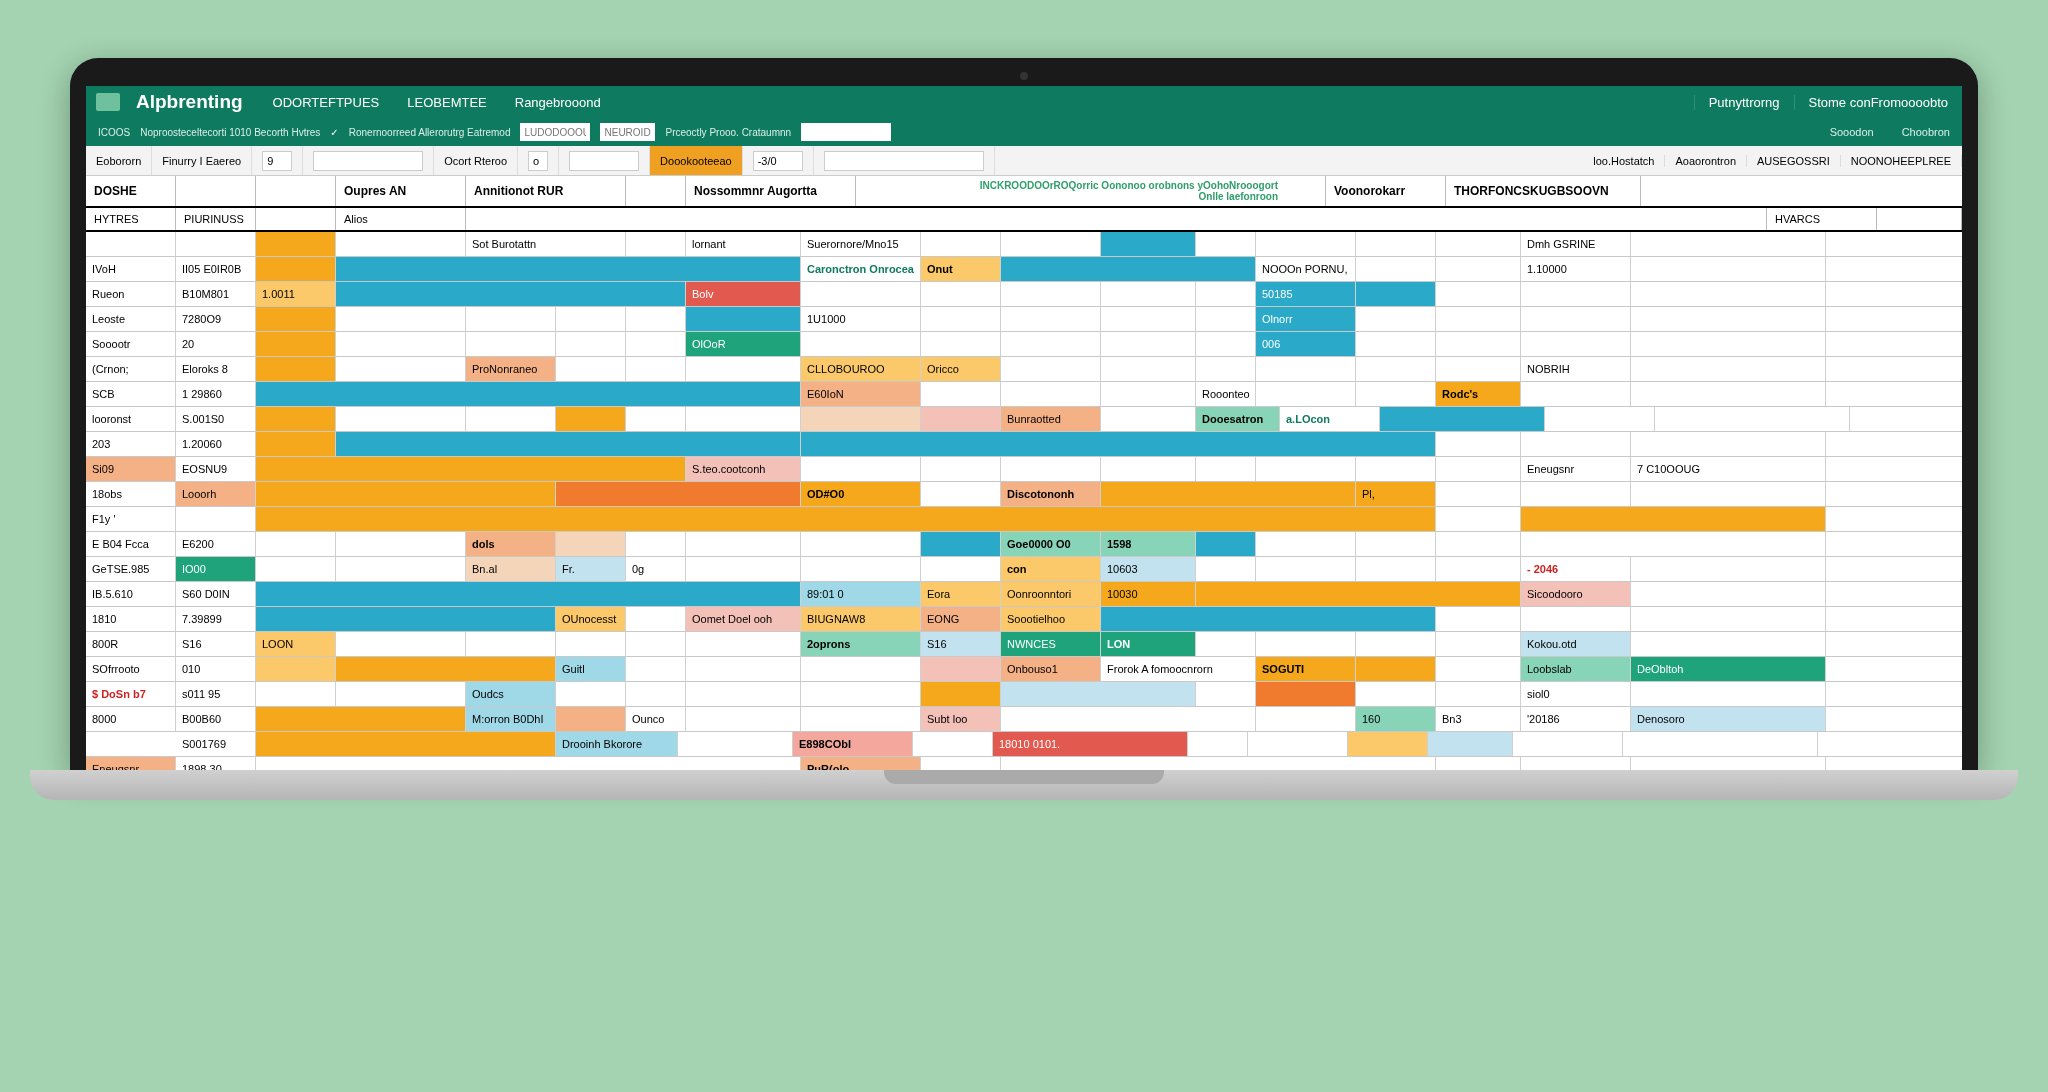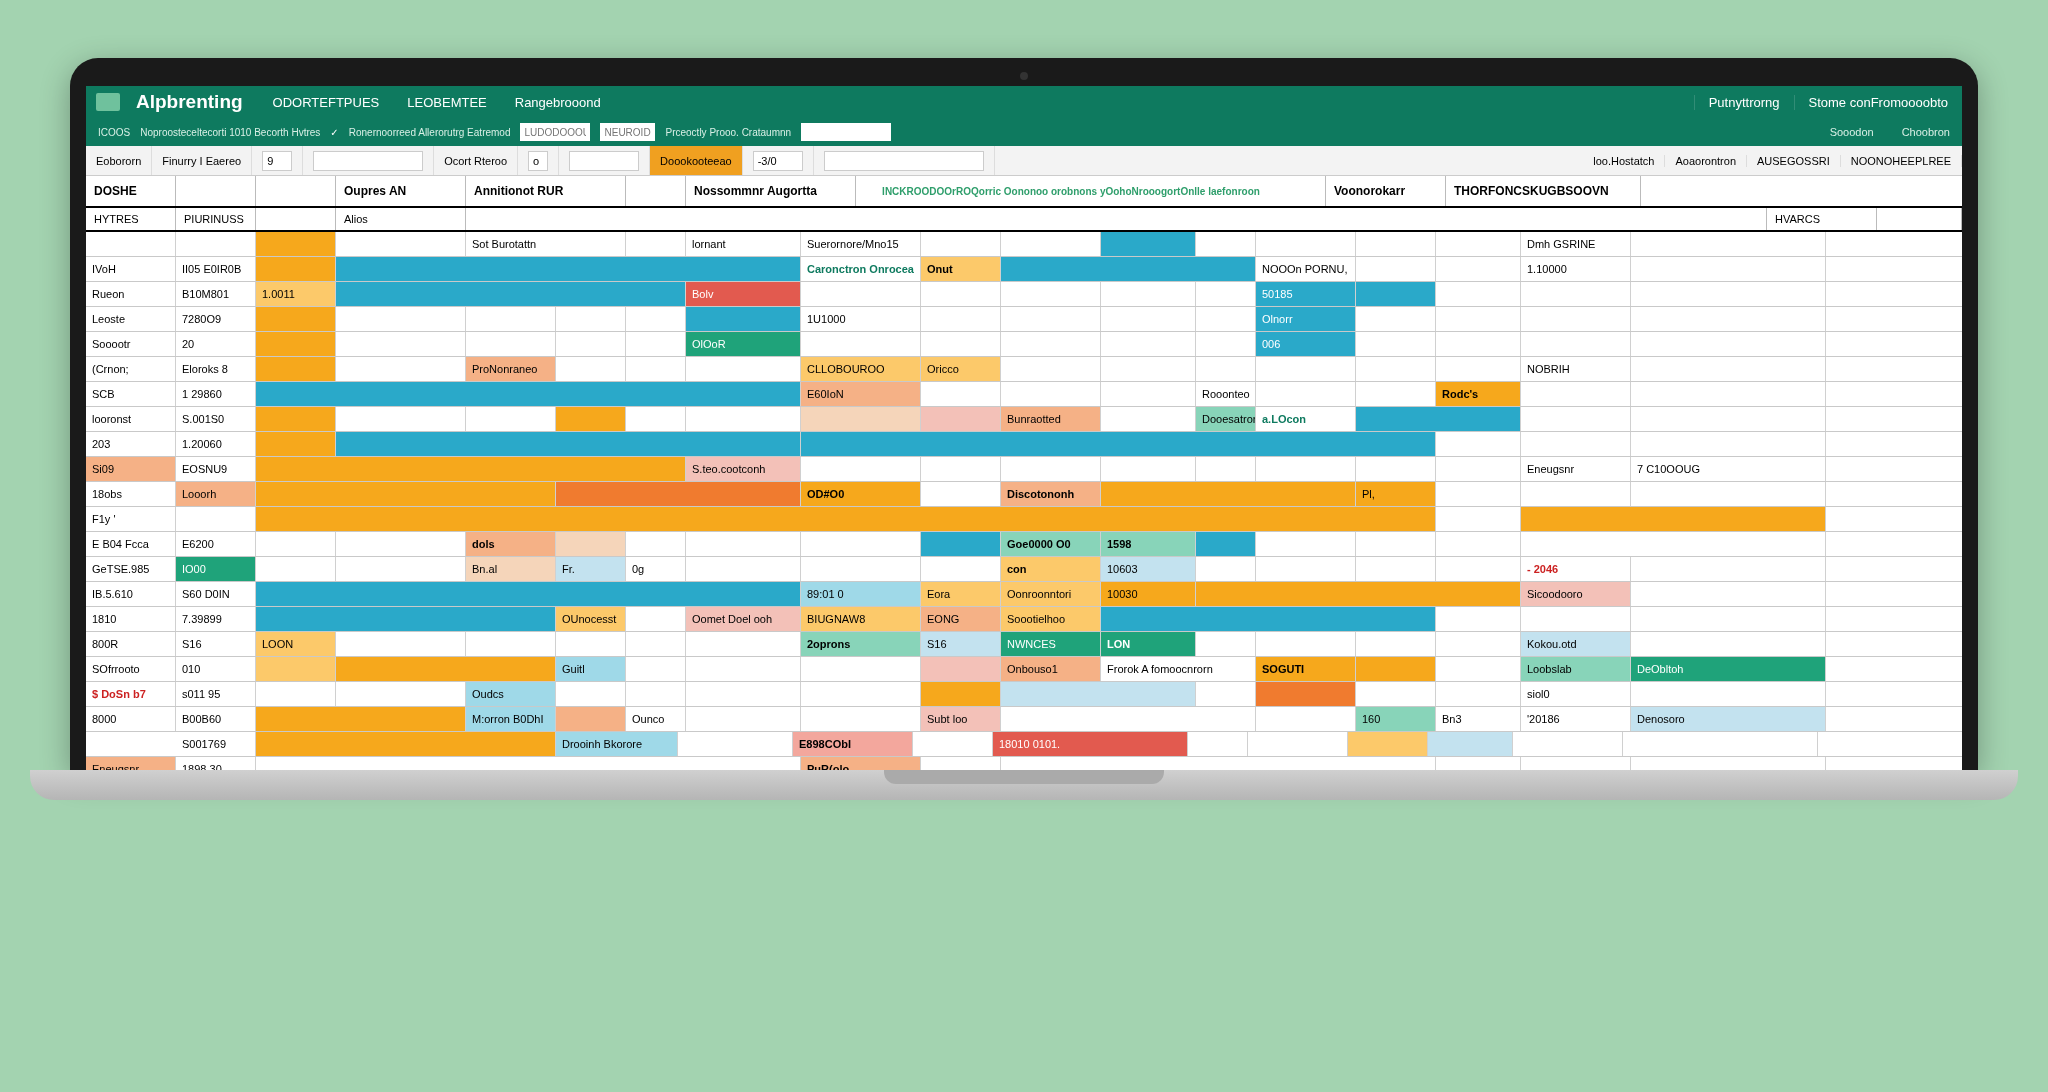--- a/index.html
+++ b/index.html
@@ -115,21 +115,21 @@
       </div>
 
       <div class="hdr1">
         <div class="c w0">DOSHE</div>
         <div class="c w1"></div>
           <div class="c w2"></div>
         <div class="c w3">Oupres AN</div>
         <div class="c w4" style="width:160px">Annitionot RUR</div>
         <div class="c w6"></div>
         <div class="c w7" style="width:170px">Nossommnr Augortta</div>
-        <div class="c" style="width:430px;flex-direction:row;align-items:center;justify-content:center;border-right:none">
+        <div class="c" style="width:430px;flex-direction:column;align-items:flex-end;justify-content:center;border-right:none">
           <span class="green-hint">INCKROODOOrROQorric Oononoo orobnons yOohoNrooogort</span>
           <span class="green-hint">Onlle laefonroon</span>
         </div>
         <div class="c" style="width:40px"></div>
         <div class="c w15" style="width:120px">Voonorokarr</div>
         <div class="c w17">THORFONCSKUGBSOOVN</div>
       </div>
 
       <div class="hdr2">
         <div class="c w0">HYTRES</div>
@@ -273,21 +273,21 @@
             <div class="c bg-amber" style="width: 80px;"></div>
             <div class="c " style="width: 130px;"></div>
             <div class="c " style="width: 90px;"></div>
             <div class="c bg-amber" style="width: 70px;"></div>
             <div class="c " style="width: 60px;"></div>
             <div class="c " style="width: 115px;"></div>
             <div class="c bg-peach" style="width: 120px;"></div>
             <div class="c bg-pink" style="width: 80px;"></div>
             <div class="c bg-orange-l" style="width: 100px;">Bunraotted</div>
             <div class="c " style="width: 95px;"></div>
-            <div class="c bg-teal-l" style="width: 60px;">Dooesatron</div>
+            <div class="c bg-teal-l" style="width: 84px; font-weight: bold;">Dooesatron</div>
             <div class="c txt-green bold" style="width: 100px;">a.LOcon</div>
             <div class="c bg-cyan" style="width: 165px;"></div>
             <div class="c " style="width: 110px;"></div>
             <div class="c " style="width: 195px;"></div>
           </div>
           <div class="row">
             <div class="c " style="width: 90px;">203</div>
             <div class="c " style="width: 80px;">1.20060</div>
             <div class="c bg-amber" style="width: 80px;"></div>
             <div class="c bg-cyan" style="width: 465px;"></div>

